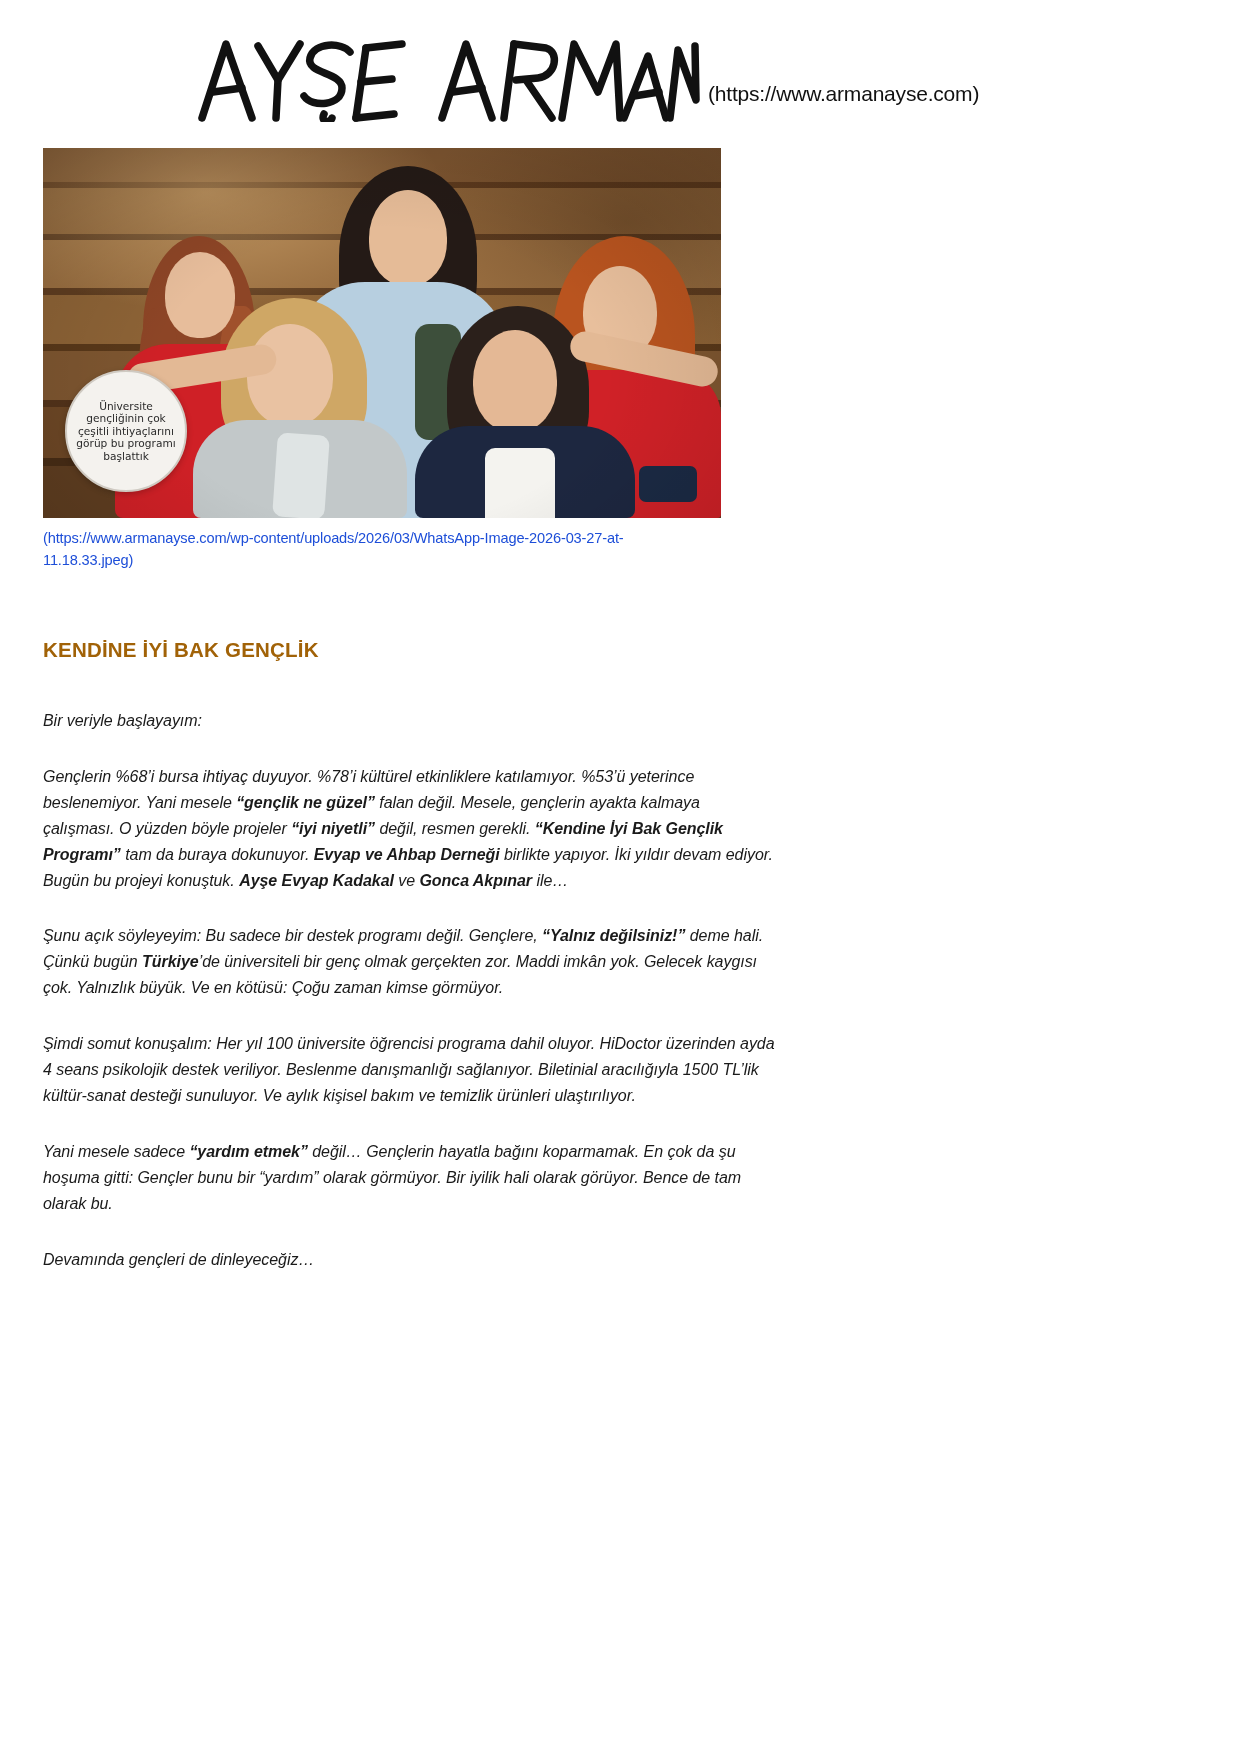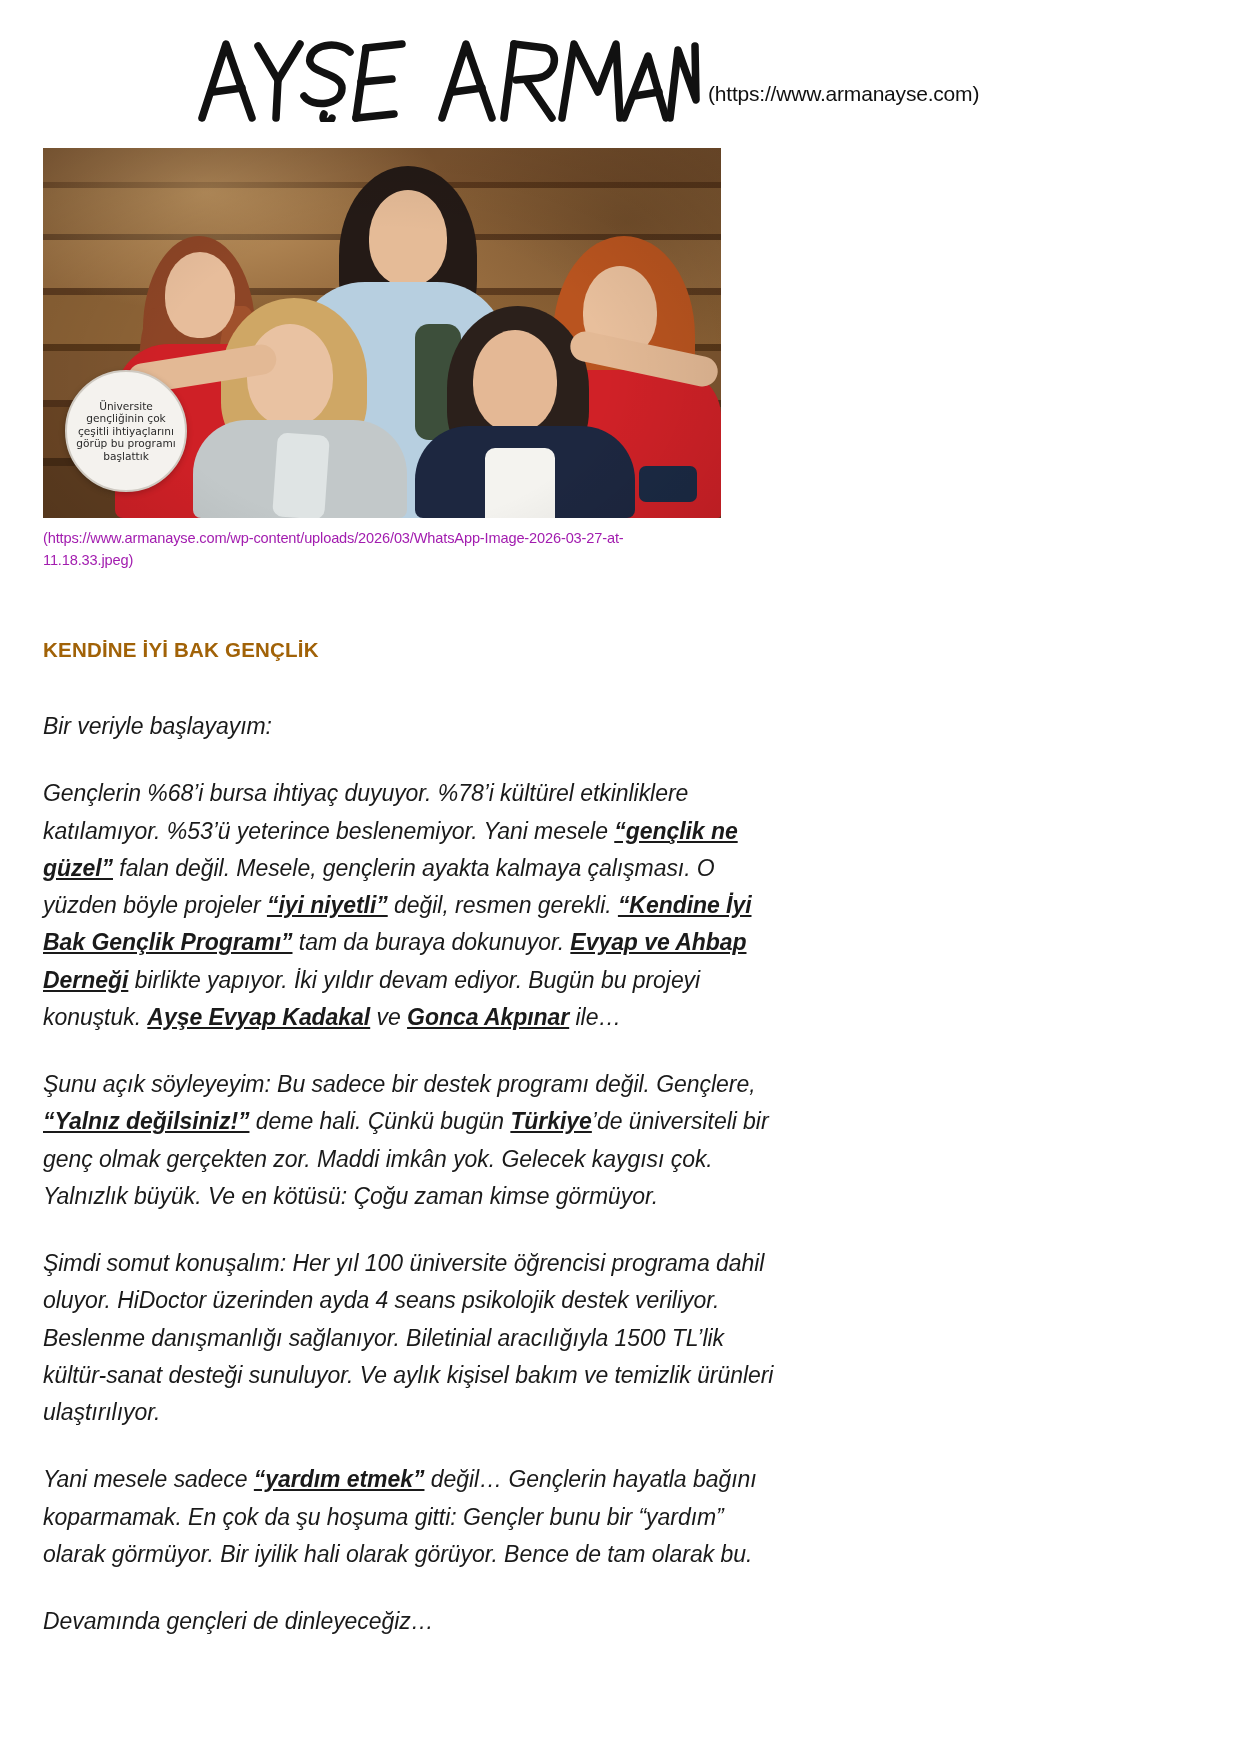--- a/index.html
+++ b/index.html
@@ -178,48 +178,48 @@
     color: #2a2a2a;
     padding: 0 7px;
     font-weight: 500;
   }
 
   .figcaption {
     margin-top: 9px;
     width: 640px;
     font-size: 14.6px;
     line-height: 1.52;
-    color: #a21caf;
+    color: #1d4ed8;
     letter-spacing: -0.15px;
     word-break: break-word;
   }
 
   
   .article {
     position: absolute;
     left: 43px;
     top: 638px;
     width: 740px;
   }
   .headline {
     font-size: 20.5px;
     font-weight: bold;
     letter-spacing: 0.2px;
     margin: 0 0 46px 0;
     color: #a16207;
   }
   .para {
     font-style: italic;
-    font-size: 23px;
+    font-size: 16px;
     line-height: 1.62;
     margin: 0 8px 30px 0;
     color: #1a1a1a;
     letter-spacing: -0.05px;
   }
-  .para b { font-weight: bold; font-style: italic; text-decoration: underline; }
+  .para b { font-weight: bold; font-style: italic; }
   .subhead {
     font-size: 17.4px;
     font-weight: bold;
     letter-spacing: 0.15px;
     margin: 40px 0 0 0;
     color: #111;
   }
 </style>
 </head>
 <body>

